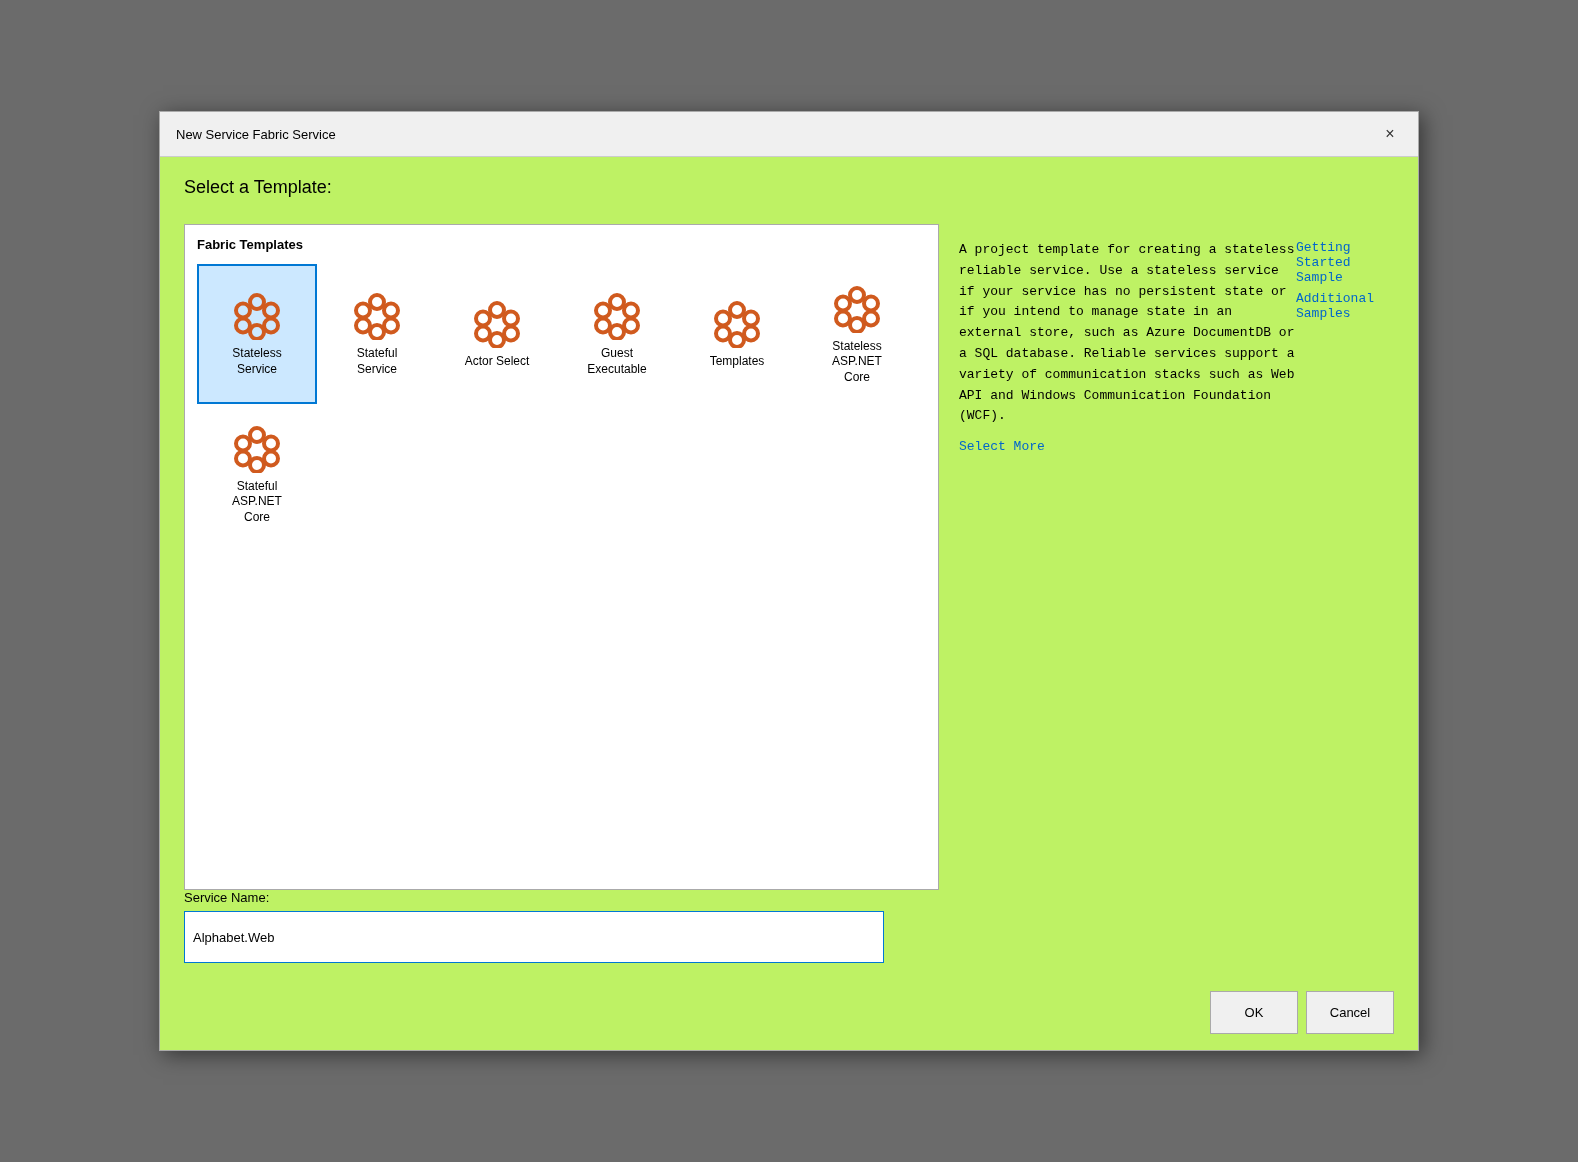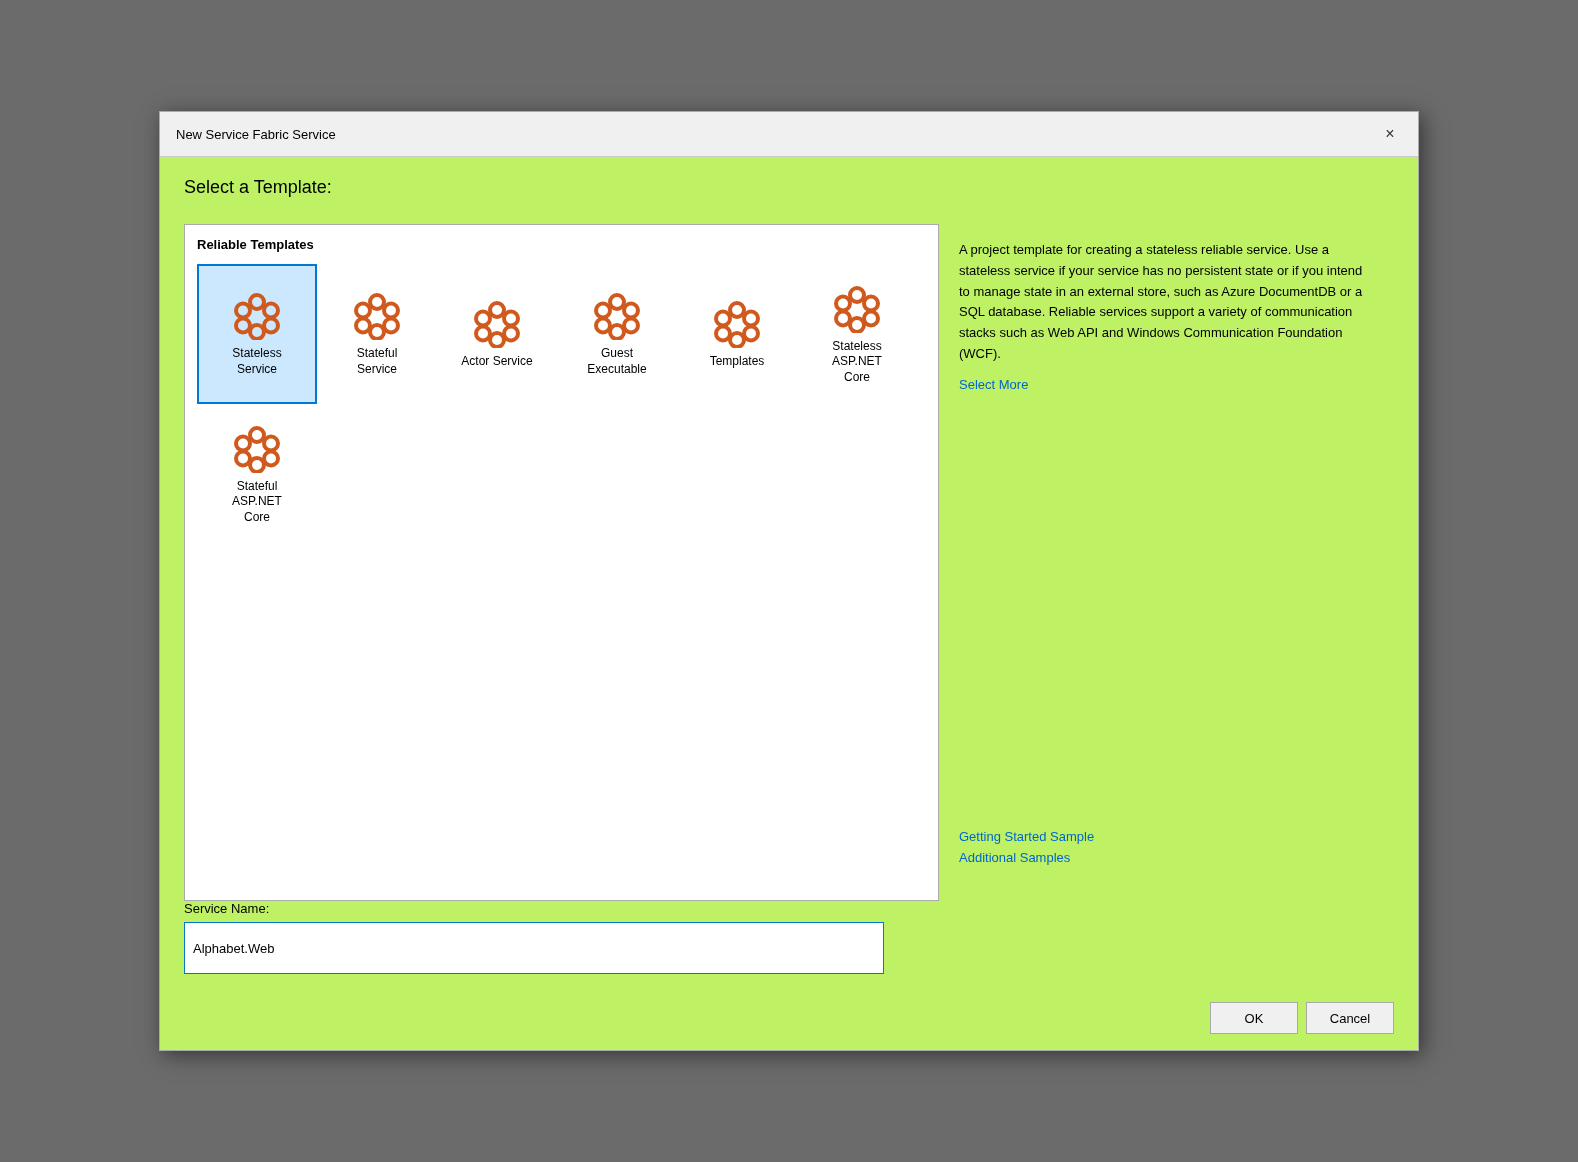--- a/index.html
+++ b/index.html
@@ -102,22 +102,23 @@
     }
     .template-label {
       font-size: 12px;
       color: #000;
       line-height: 1.3;
     }
     .info-panel {
       flex: 1;
       padding: 16px 20px;
       display: flex;
-      flex-direction: column;
+      flex-direction: row;
       justify-content: space-between;
+      font-family: Liberation Mono, monospace;
     }
     .info-description {
       font-size: 13px;
       color: #000;
       line-height: 1.6;
       margin-bottom: 12px;
     }
     .info-link {
       color: #0066cc;
       text-decoration: none;
@@ -147,21 +148,21 @@
       background: #fff;
     }
     .dialog-footer {
       display: flex;
       justify-content: flex-end;
       padding: 12px 24px 16px 24px;
       gap: 8px;
     }
     .btn {
       min-width: 88px;
-      height: 32px;
+      height: 43px;
       padding: 0 16px;
       font-size: 13px;
       cursor: pointer;
       border: 1px solid #aaa;
       background: #f0f0f0;
       font-family: 'Segoe UI', sans-serif;
     }
     .btn-ok {
       background: #f0f0f0;
       border: 1px solid #aaa;
@@ -182,21 +183,21 @@
     <span class="title-bar-text">New Service Fabric Service</span>
     <button class="close-btn">×</button>
   </div>
 
   <div class="dialog-body">
     <div class="select-label">Select a Template:</div>
 
     <div class="main-content">
 
       <div class="templates-panel">
-        <div class="templates-title">Reliable Templates</div>
+        <div class="templates-title">Fabric Templates</div>
         <div class="templates-grid">
 
           <div class="template-item selected">
             <svg class="sf-icon" viewBox="0 0 50 50" xmlns="http://www.w3.org/2000/svg">
               <circle cx="25" cy="12" r="7" fill="none" stroke="#d05a1e" stroke-width="4"></circle>
               <circle cx="39" cy="20.5" r="7" fill="none" stroke="#d05a1e" stroke-width="4"></circle>
               <circle cx="39" cy="35.5" r="7" fill="none" stroke="#d05a1e" stroke-width="4"></circle>
               <circle cx="25" cy="42" r="7" fill="none" stroke="#d05a1e" stroke-width="4"></circle>
               <circle cx="11" cy="35.5" r="7" fill="none" stroke="#d05a1e" stroke-width="4"></circle>
               <circle cx="11" cy="20.5" r="7" fill="none" stroke="#d05a1e" stroke-width="4"></circle>
@@ -218,21 +219,21 @@
 
           <div class="template-item">
             <svg class="sf-icon" viewBox="0 0 50 50" xmlns="http://www.w3.org/2000/svg">
               <circle cx="25" cy="12" r="7" fill="none" stroke="#d05a1e" stroke-width="4"></circle>
               <circle cx="39" cy="20.5" r="7" fill="none" stroke="#d05a1e" stroke-width="4"></circle>
               <circle cx="39" cy="35.5" r="7" fill="none" stroke="#d05a1e" stroke-width="4"></circle>
               <circle cx="25" cy="42" r="7" fill="none" stroke="#d05a1e" stroke-width="4"></circle>
               <circle cx="11" cy="35.5" r="7" fill="none" stroke="#d05a1e" stroke-width="4"></circle>
               <circle cx="11" cy="20.5" r="7" fill="none" stroke="#d05a1e" stroke-width="4"></circle>
             </svg>
-            <span class="template-label">Actor Service</span>
+            <span class="template-label">Actor Select</span>
           </div>
 
           <div class="template-item">
             <svg class="sf-icon" viewBox="0 0 50 50" xmlns="http://www.w3.org/2000/svg">
               <circle cx="25" cy="12" r="7" fill="none" stroke="#d05a1e" stroke-width="4"></circle>
               <circle cx="39" cy="20.5" r="7" fill="none" stroke="#d05a1e" stroke-width="4"></circle>
               <circle cx="39" cy="35.5" r="7" fill="none" stroke="#d05a1e" stroke-width="4"></circle>
               <circle cx="25" cy="42" r="7" fill="none" stroke="#d05a1e" stroke-width="4"></circle>
               <circle cx="11" cy="35.5" r="7" fill="none" stroke="#d05a1e" stroke-width="4"></circle>
               <circle cx="11" cy="20.5" r="7" fill="none" stroke="#d05a1e" stroke-width="4"></circle>

